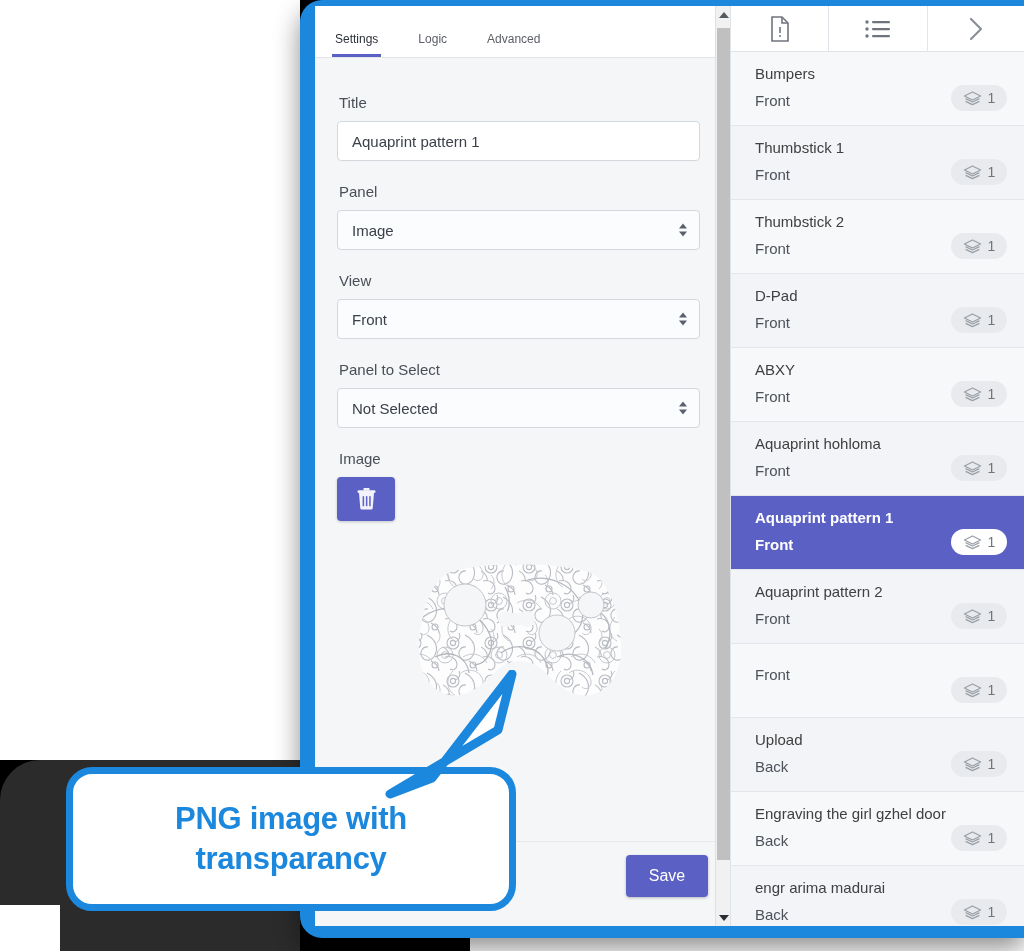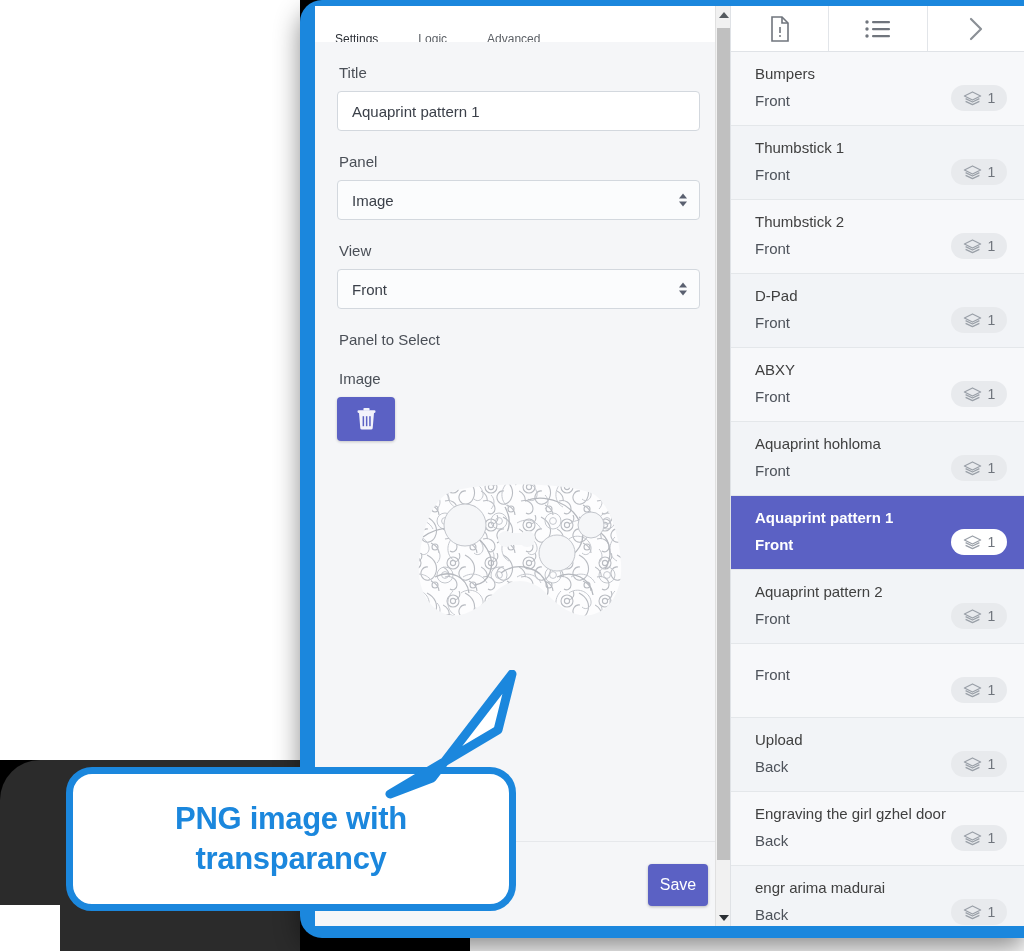--- a/index.html
+++ b/index.html
@@ -108,21 +108,21 @@
     position: absolute;
     left: -3px;
     right: -3px;
     bottom: 0;
     height: 3px;
     background: #5b61c4;
   }
 
   .form-scroll {
     position: absolute;
-    top: 36px;
+    top: 66px;
     left: 0;
     width: 415px;
     height: 868px;
     box-sizing: border-box;
     padding: 22px 22px 0 22px;
     background: #f5f6f8;
   }
   .field-label {
     font-size: 15px;
     color: #4a4f57;
@@ -218,22 +218,22 @@
     border: 1px solid #d7dade;
     border-radius: 4px;
     color: #6c717a;
     font-size: 15px;
     cursor: pointer;
     font-family: "Liberation Sans", sans-serif;
   }
   .btn-save {
     position: absolute;
     right: 22px;
-    top: 22px;
-    width: 60px;
+    top: 13px;
+    width: 82px;
     height: 42px;
     background: #5b61c4;
     border: none;
     border-radius: 4px;
     color: #ffffff;
     font-size: 16px;
     cursor: pointer;
     box-shadow: 0 1px 3px rgba(0,0,0,0.25);
     font-family: "Liberation Sans", sans-serif;
   }
@@ -437,20 +437,27 @@
         <div class="field-label sp">View</div>
         <div class="select-box">
           <span>Front</span>
           <span class="select-arrows">
             <span class="arr-up"></span>
               <span class="arr-dn"></span>
           </span>
         </div>
 
         <div class="field-label sp">Panel to Select</div>
+        <div class="select-box">
+          <span>Not Selected</span>
+          <span class="select-arrows">
+            <span class="arr-up"></span>
+              <span class="arr-dn"></span>
+          </span>
+        </div>
 
         <div class="field-label sp">Image</div>
 
         <button class="trash-btn">
           <svg width="19" height="22" viewBox="0 0 19 22">
             <path d="M2 5 h15 l-1.3 15.2 a1.6 1.6 0 0 1 -1.6 1.4 h-9.2 a1.6 1.6 0 0 1 -1.6 -1.4 z" fill="#ffffff" opacity="0.92"></path>
             <rect x="0.5" y="2.3" width="18" height="2.6" rx="1.1" fill="#ffffff" opacity="0.92"></rect>
             <rect x="6.4" y="0" width="6.2" height="2.6" rx="1" fill="#ffffff" opacity="0.92"></rect>
             <rect x="5.6" y="8.2" width="1.5" height="10" fill="#5b61c4"></rect>
             <rect x="8.9" y="8.2" width="1.5" height="10" fill="#5b61c4"></rect>

